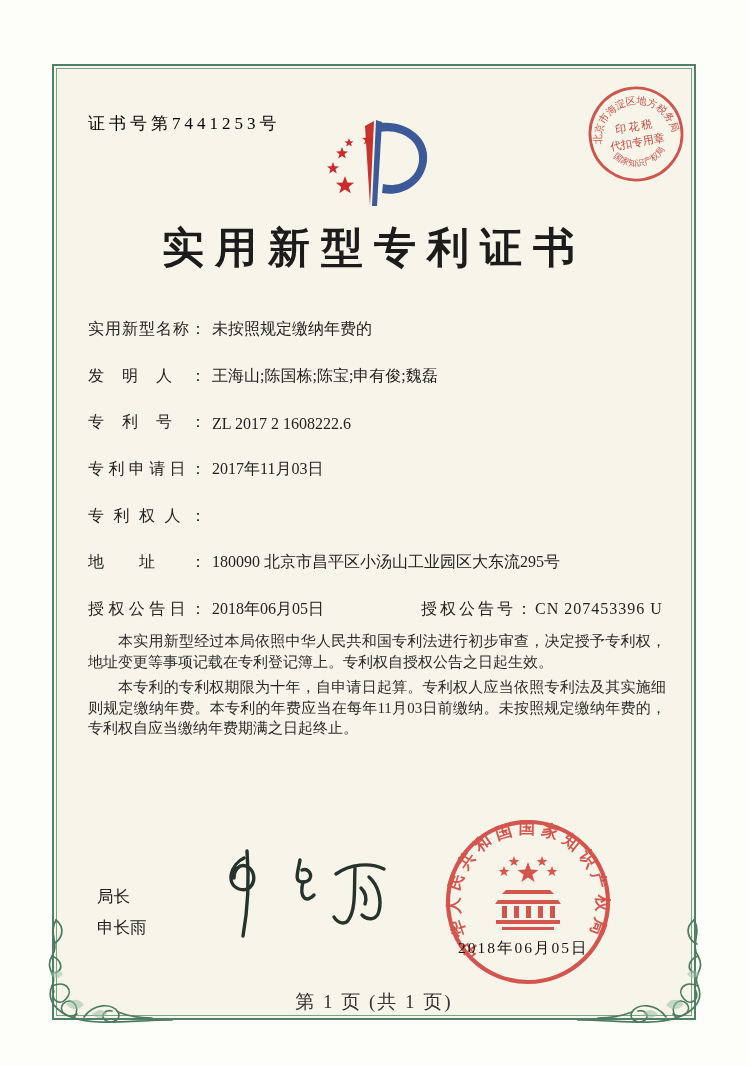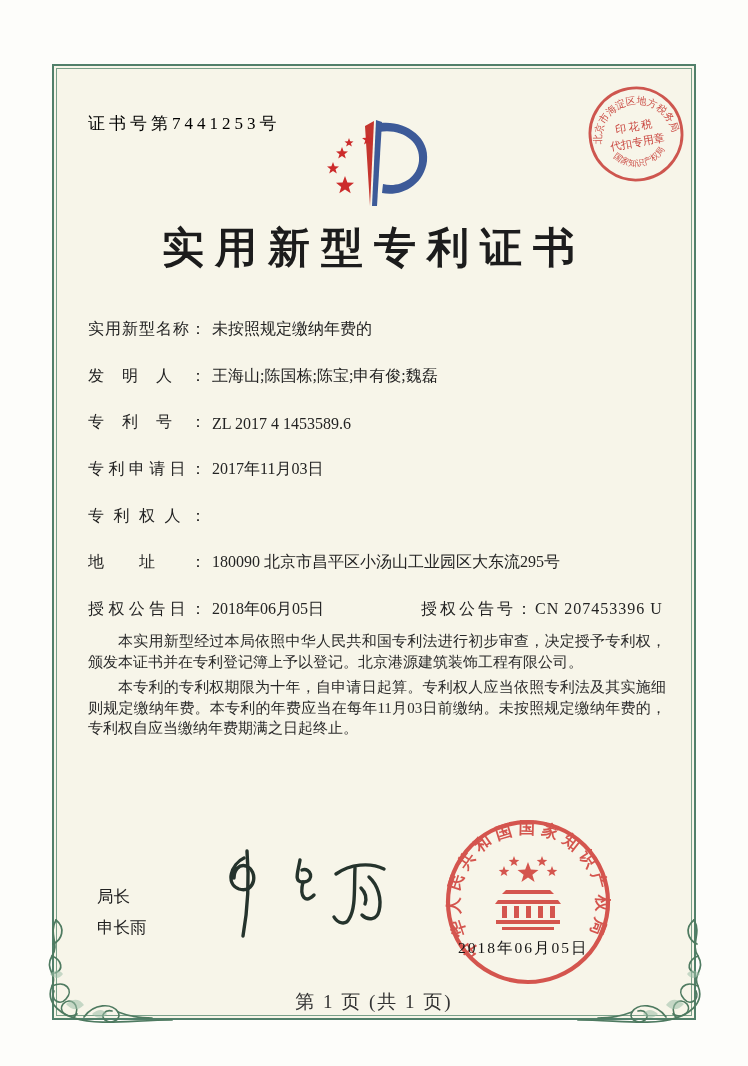--- a/index.html
+++ b/index.html
@@ -116,21 +116,21 @@
         <span>人</span>
         <span>：</span>
       </span><span class="field-value">王海山;陈国栋;陈宝;申有俊;魏磊</span>
   </div>
   <div class="field-row">
     <span class="spread field-label">
         <span>专</span>
         <span>利</span>
         <span>号</span>
         <span>：</span>
-      </span><span class="field-value">ZL 2017 4 1453589.6</span>
+      </span><span class="field-value">ZL 2017 2 1608222.6</span>
   </div>
   <div class="field-row">
     <span class="spread field-label">
         <span>专</span>
         <span>利</span>
         <span>申</span>
         <span>请</span>
         <span>日</span>
         <span>：</span>
       </span><span class="field-value">2017年11月03日</span>
@@ -160,21 +160,21 @@
         <span>日</span>
         <span>：</span>
       </span><span class="field-value">2018年06月05日</span>
     <span class="grant-group">
       <span class="glabel">授权公告号：</span><span>CN 207453396 U</span>
     </span>
   </div>
 </div>
 
 <div class="paras">
-  <p>本实用新型经过本局依照中华人民共和国专利法进行初步审查，决定授予专利权，颁发本证书并在专利登记簿上予以登记。北京港源建筑装饰工程有限公司。</p>
+  <p>本实用新型经过本局依照中华人民共和国专利法进行初步审查，决定授予专利权，地址变更等事项记载在专利登记簿上。专利权自授权公告之日起生效。</p>
   <p>本专利的专利权期限为十年，自申请日起算。专利权人应当依照专利法及其实施细则规定缴纳年费。本专利的年费应当在每年11月03日前缴纳。未按照规定缴纳年费的，专利权自应当缴纳年费期满之日起终止。</p>
 </div>
 
 <div class="director">
   <div>局长</div>
   <div>申长雨</div>
 </div>
 
 <svg class="signature" width="210" height="100" viewBox="0 0 210 100">
   <g fill="none" stroke="#25332c" stroke-width="3.4" stroke-linecap="round" stroke-linejoin="round">

